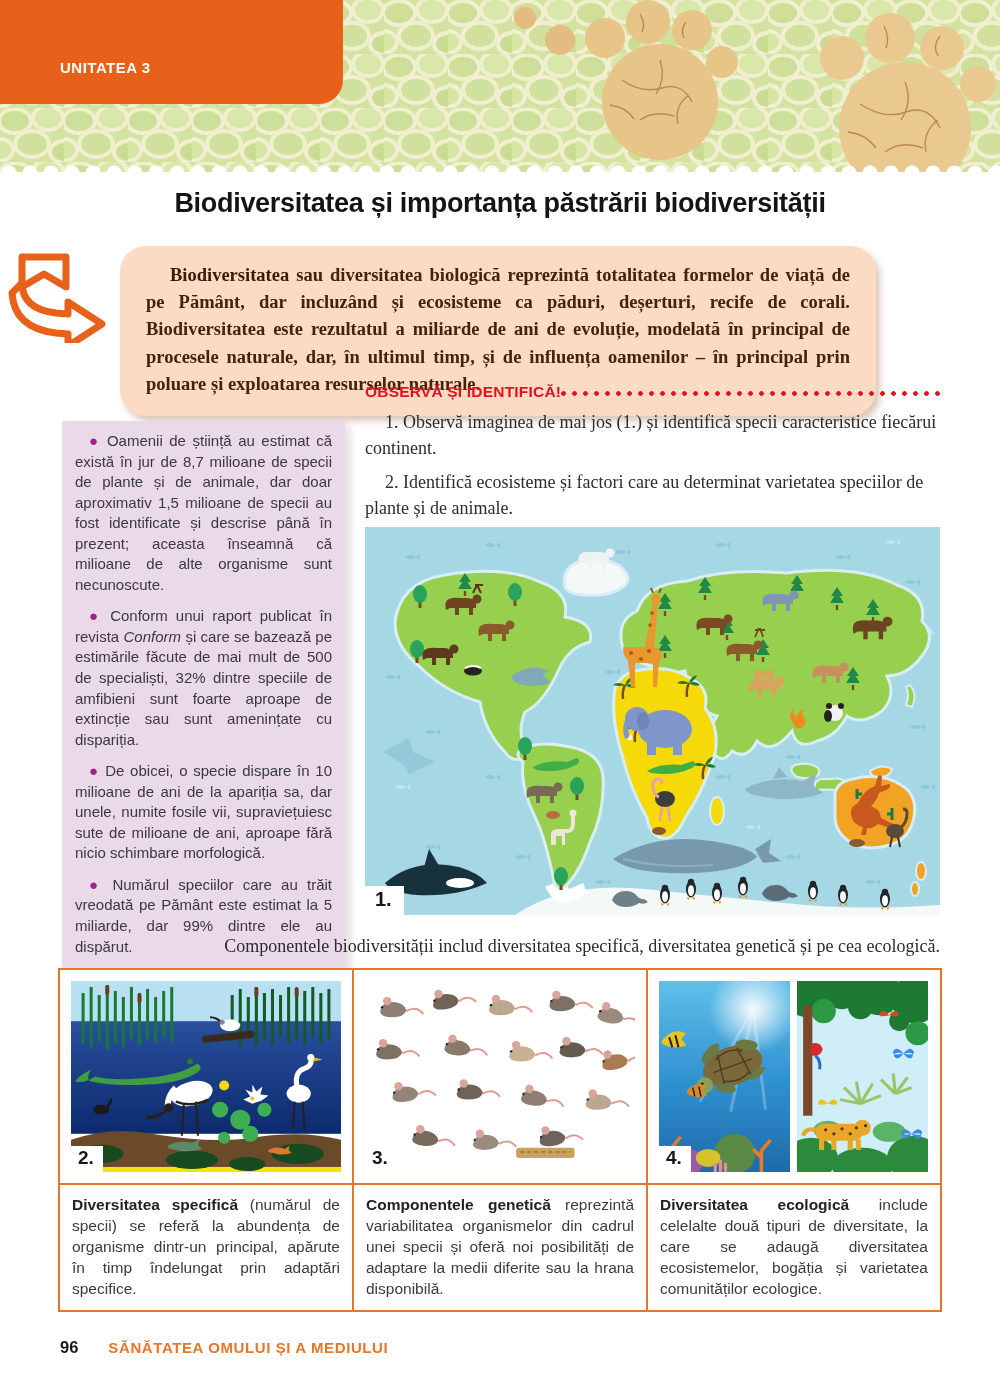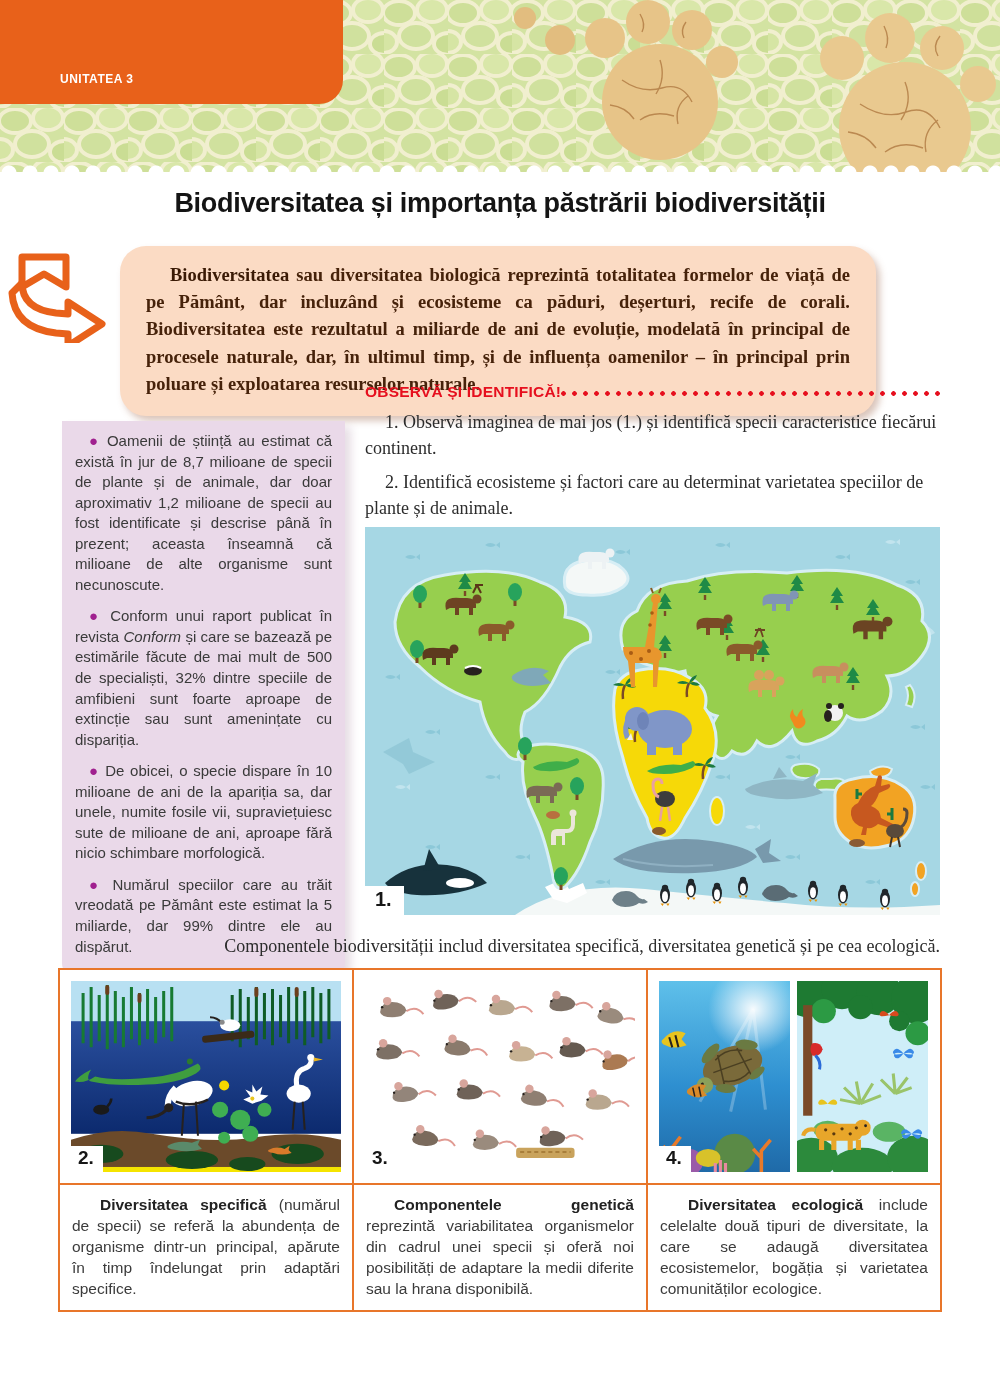--- a/index.html
+++ b/index.html
@@ -5,22 +5,22 @@
   html,body{margin:0;padding:0;background:#888;}
   .page{position:relative;width:1000px;height:1390px;background:#fff;margin:0 auto;overflow:hidden;
         font-family:"Liberation Sans",sans-serif;}
   
   .header{position:absolute;left:0;top:0;width:1000px;height:172px;overflow:hidden;}
   .hdr-svg{position:absolute;left:0;top:0;width:1000px;height:172px;display:block;}
   .scallops{position:absolute;left:0;bottom:-1px;width:100%;height:13px;
     background-image:radial-gradient(circle at 9px 13px,#fff 7px,rgba(255,255,255,0) 8px);
     background-size:21px 13px;background-repeat:repeat-x;}
   .unit-tab{position:absolute;left:0;top:0;width:343px;height:104px;background:#e8611a;
-    border-bottom-right-radius:24px;color:#fff;font-weight:bold;font-size:12px;letter-spacing:.5px;
-    display:flex;align-items:flex-end;padding:0 0 18px 60px;box-sizing:border-box;}
+    border-bottom-right-radius:24px;color:#fff;font-weight:bold;font-size:15px;letter-spacing:.5px;
+    display:flex;align-items:flex-end;padding:0 0 28px 60px;box-sizing:border-box;}
   
   .title{position:absolute;left:0;top:188px;width:1000px;text-align:center;font-size:27px;
     font-weight:800;letter-spacing:-0.3px;color:#141414;}
   
   .arrow-wrap{position:absolute;left:8px;top:243px;width:110px;height:100px;}
   .intro-box{position:absolute;left:120px;top:246px;width:756px;box-sizing:border-box;
     background:#fbdbc4;border-radius:26px;padding:16px 26px 18px 26px;
     box-shadow:4px 5px 7px rgba(150,90,60,.35);font-weight:bold;}
   .intro-box p{margin:0;font-family:"Liberation Serif",serif;font-size:18.5px;line-height:1.47;
     color:#46220a;text-align:justify;text-indent:24px;}
@@ -58,21 +58,21 @@
   .card:first-child{margin-left:0;}
   .imgcell{position:relative;box-sizing:border-box;height:217px;border:2px solid #e8762a;
     background:#fff;padding:11px;}
   .imgcell svg{display:block;width:100%;height:100%;}
   .img-pair{display:flex;gap:7px;height:100%;}
   .img-pair svg{width:calc(50% - 4px);height:100%;}
   .imglabel{position:absolute;left:11px;bottom:11px;background:#fff;font-weight:800;font-size:19px;
     color:#161616;padding:1px 9px 3px 7px;}
   .capcell{box-sizing:border-box;border:2px solid #e8762a;margin-top:-2px;background:#fff;
     padding:9px 12px 11px 12px;font-size:15.5px;line-height:1.36;color:#3b3b3b;text-align:justify;}
-  .capcell b{color:#222;margin-left:28px;}
+  .capcell b{color:#222;}
   
   .footer{position:absolute;left:60px;top:1338px;display:flex;align-items:baseline;gap:30px;}
   .pageno{font-weight:800;font-size:16.5px;color:#1a1a1a;}
   .foottitle{color:#e8762a;font-weight:bold;font-size:15px;letter-spacing:.6px;}
 </style>
 </head>
 <body>
 
 <div class="page">
 
@@ -133,21 +133,21 @@
       <path d="M14 14 h44 v30 l-22 -13 -22 13 z" fill="#fff" stroke="#e8611a" stroke-width="7" stroke-linejoin="round"></path>
       <path d="M14 40 q0 26 34 30 l12 1 v-12 l34 22 -34 22 v-12 l-12 -1 q-42 -5 -44 -40 z" fill="#fff" stroke="#e8611a" stroke-width="7" stroke-linejoin="round"></path>
     </svg>
   </div>
   <div class="intro-box">
     <p><b>Biodiversitatea</b><span> sau diversitatea biologică reprezintă totalitatea formelor de viață de pe Pământ, dar incluzând și ecosisteme ca păduri, deșerturi, recife de corali. Biodiversitatea este rezultatul a miliarde de ani de evoluție, modelată în principal de procesele naturale, dar, în ultimul timp, și de influența oamenilor – în principal prin poluare și exploatarea resurselor naturale.</span></p>
   </div>
 
   <div class="stiai-tab">Știai că?</div>
   <div class="stiai-body">
-    <p><span class="bu">●</span> <span>Oamenii de știință au estimat că există în jur de 8,7 milioane de specii de plante și de animale, dar doar aproximativ 1,2 milioane de specii au fost identificate și descrise până în prezent; aceasta înseamnă că milioane de alte organisme sunt necunoscute.</span></p>
+    <p><span class="bu">●</span> <span>Oamenii de știință au estimat că există în jur de 8,7 milioane de specii de plante și de animale, dar doar aproximativ 1,5 milioane de specii au fost identificate și descrise până în prezent; aceasta înseamnă că milioane de alte organisme sunt necunoscute.</span></p>
     <p><span class="bu">●</span> <span>Conform unui raport publicat în revista </span><i>Conform</i><span> și care se bazează pe estimările făcute de mai mult de 500 de specialiști, 32% dintre speciile de amfibieni sunt foarte aproape de extincție sau sunt amenințate cu dispariția.</span></p>
     <p><span class="bu">●</span> <span>De obicei, o specie dispare în 10 milioane de ani de la apariția sa, dar unele, numite fosile vii, supraviețuiesc sute de milioane de ani, aproape fără nicio schimbare morfologică.</span></p>
     <p><span class="bu">●</span> <span>Numărul speciilor care au trăit vreodată pe Pământ este estimat la 5 miliarde, dar 99% dintre ele au dispărut.</span></p>
   </div>
 
   <div class="observe">
     <div class="obs-head">
       <span class="obs-title">OBSERVĂ ȘI IDENTIFICĂ!</span>
       <span class="dots"></span>
     </div>
@@ -608,14 +608,18 @@
             <path d="M30 122q-6-7-9-2q-2 5 9 2zm0 0q6-7 9-2q2 5-9 2z" fill="#e8c41e"></path>
             <path d="M90 34q-6-7-9-2q-2 5 9 2zm0 0q6-7 9-2q2 5-9 2z" fill="#d84a1e"></path>
           </svg>
         </div>
         <span class="imglabel">4.</span>
       </div>
       <div class="capcell"><b>Diversitatea ecologică</b><span> include celelalte două tipuri de diversitate, la care se adaugă diversitatea ecosistemelor, bogăția și varietatea comunităților ecologice.</span></div>
     </div>
   </div>
 
+  <div class="footer">
+    <span class="pageno">96</span>
+    <span class="foottitle">SĂNĂTATEA OMULUI ȘI A MEDIULUI</span>
+  </div>
 
 </div>
 
 </body></html>

